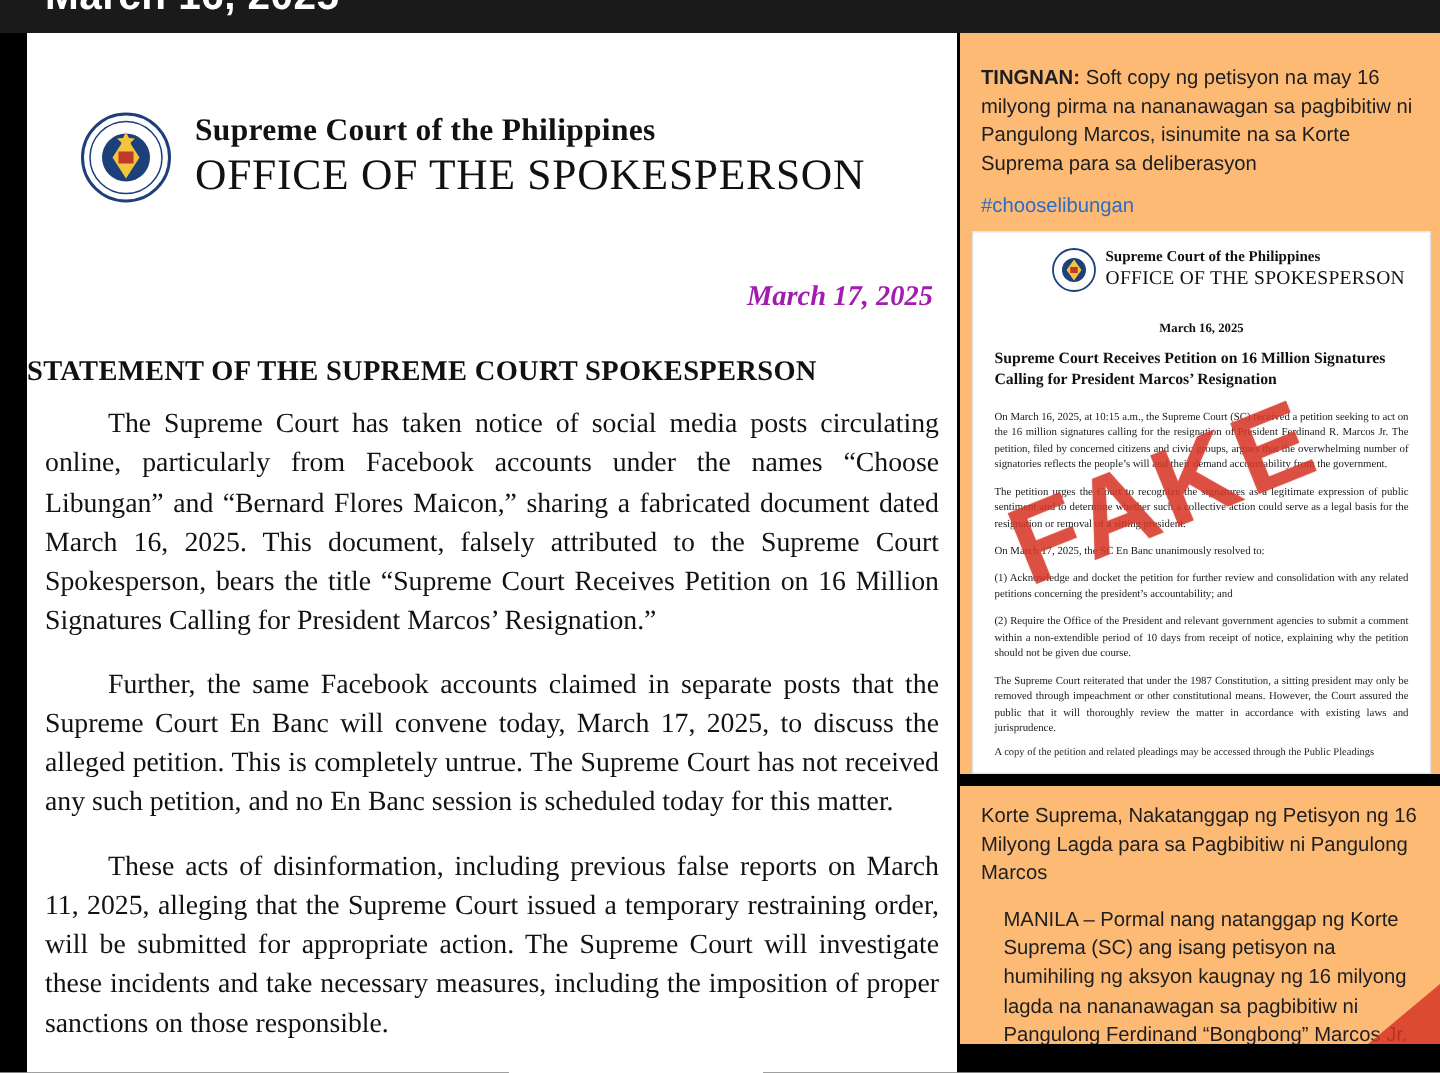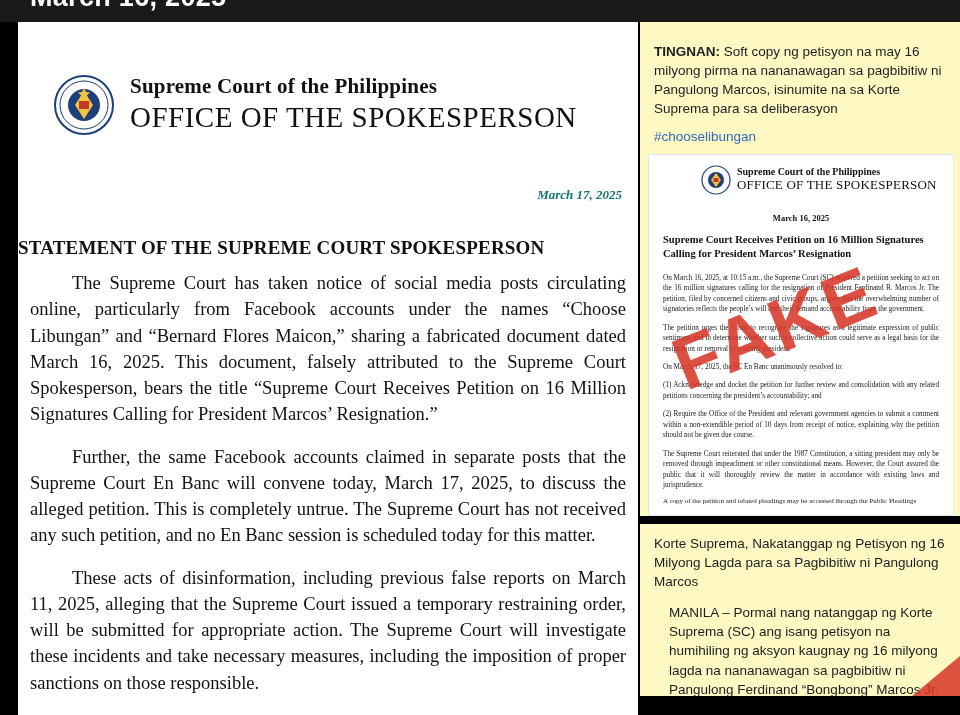--- a/index.html
+++ b/index.html
@@ -84,24 +84,24 @@
     color: #111111;
     letter-spacing: 0.5px;
     white-space: nowrap;
     margin-top: 2px;
   }
 
   .doc-date {
     position: absolute;
     right: 16px;
     top: 165px;
-    font-size: 13px;
+    font-size: 19px;
     font-weight: bold;
     font-style: italic;
-    color: #0f766e;
+    color: #a21caf;
   }
   .doc-title {
     position: absolute;
     left: 0; right: 0;
     top: 215px;
     text-align: left;
     font-size: 19px;
     font-weight: bold;
     color: #111111;
     letter-spacing: 0.2px;
@@ -121,21 +121,21 @@
     text-indent: 42px;
   }
 
   
   .right-col {
     position: absolute;
     left: 640px;
     top: 22px;
     width: 320px;
     height: 674px;
-    background: #fef9c3;
+    background: #fdba74;
     overflow: hidden;
   }
   .post-caption {
     padding: 20px 14px 4px 14px;
     font-family: "Liberation Sans", sans-serif;
     font-size: 13.5px;
     line-height: 1.42;
     color: #1c1e21;
   }
   .post-caption b { font-weight: bold; }

